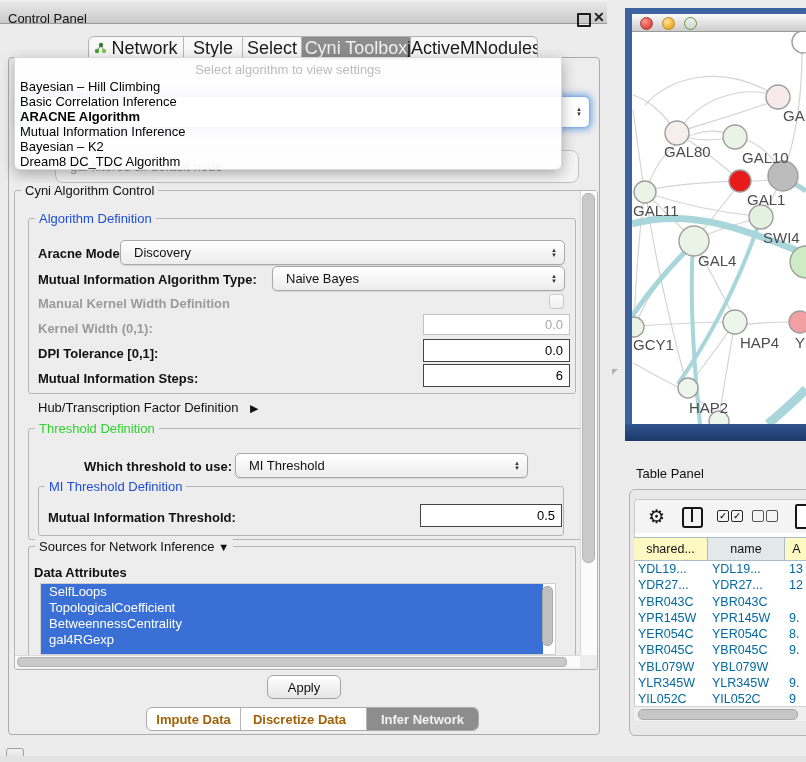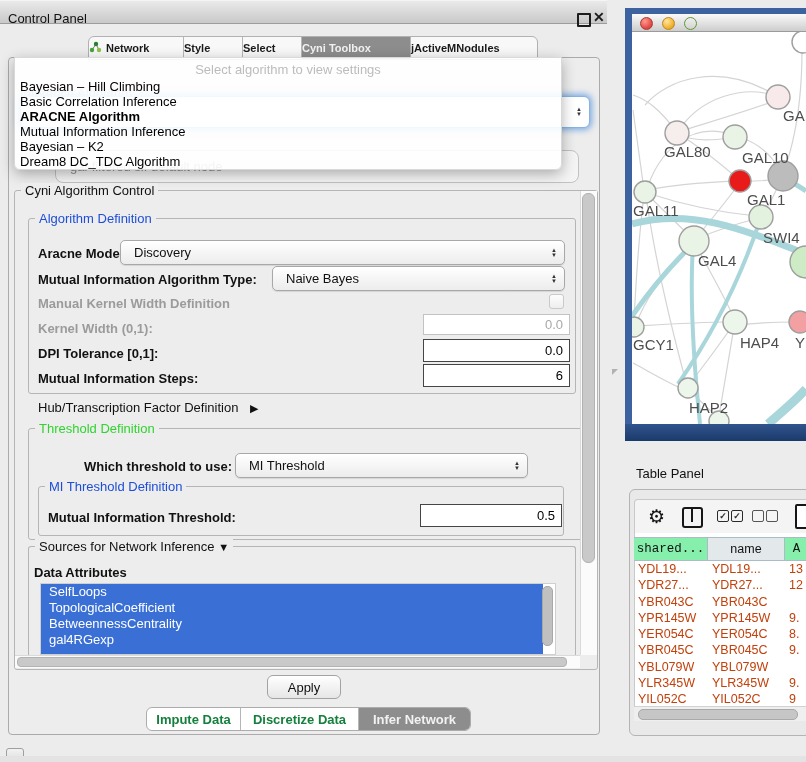--- a/index.html
+++ b/index.html
@@ -14,22 +14,22 @@
   .cp-title{left:8px;top:11px;font-size:13px;color:#111;}
   .float-btn{left:577px;top:13px;width:10px;height:10px;border:2px solid #1c1c1c;border-radius:1px;background:transparent;}
   .close-btn{left:593px;top:9px;font-size:14px;font-weight:700;color:#1c1c1c;}
 
   .cp-frame{left:8px;top:57px;width:590px;height:676px;background:#ededed;
     border:1px solid #ababab;border-radius:4px;}
 
   
   .tabbar{left:88px;top:36px;height:22px;display:flex;background:#f8f8f8;
     border:1px solid #b1b1b1;border-radius:6px 6px 0 0;overflow:hidden;}
-  .tabbar .seg{display:flex;align-items:center;gap:4px;
-    font-size:11px;font-weight:700;color:#1a1a1a;border-left:1px solid #b6b6b6;}
+  .tabbar .seg{display:flex;align-items:center;justify-content:center;gap:4px;
+    font-size:18px;font-weight:400;color:#1a1a1a;border-left:1px solid #b6b6b6;}
   .tabbar .seg:first-child{border-left:none;}
   .tabbar .seg.sel{background:#8d8d8d;color:#f2f2f2;}
 
   
   .faint-group-label{left:20px;top:86px;font-size:13px;color:rgba(40,40,120,.45);}
   .combo-focus{left:20px;top:96px;width:568px;height:30px;background:#fff;border:1px solid #86b2e4;
     border-radius:6px;box-shadow:0 0 6px 2px rgba(88,150,220,.75);}
   .combo-under{left:55px;top:150px;width:524px;height:33px;background:#f4f4f4;
     border:1px solid #c2c2c2;border-radius:8px;font-size:13px;color:#8f8f8f;
     display:flex;align-items:center;padding-left:14px;box-sizing:border-box;}
@@ -83,21 +83,21 @@
   .vsb-thumb{left:582px;top:193px;width:11px;height:368px;background:#c9c9c9;border:1px solid #b2b2b2;border-radius:6px;}
   .hsb-track{left:15px;top:655px;width:565px;height:12px;background:#fbfbfb;border-top:1px solid #dadada;}
   .hsb-thumb{left:17px;top:657px;width:548px;height:8px;background:#c9c9c9;border:1px solid #b2b2b2;border-radius:4px;}
 
   .apply-btn{left:267px;top:675px;width:72px;height:22px;background:linear-gradient(#ffffff,#e6e6e6);
     border:1px solid #a3a3a3;border-radius:6px;font-size:13px;display:flex;align-items:center;justify-content:center;}
 
   .btabs{left:146px;top:707px;height:22px;display:flex;background:#fff;border:1px solid #acacac;
     border-radius:6px;overflow:hidden;}
   .btabs .seg{display:flex;align-items:center;justify-content:center;font-size:13px;font-weight:700;
-    color:#15803d;border-left:1px solid #b6b6b6;}
+    color:#a16207;border-left:1px solid #b6b6b6;}
   .btabs .seg:first-child{border-left:none;}
   .btabs .seg.sel{background:#8d8d8d;color:#f2f2f2;}
 
   .mini-icon{left:6px;top:748px;width:16px;height:13px;border:1px solid #9f9f9f;border-radius:3px;
     background:linear-gradient(#f2f2f2,#dcdcdc);}
   .bottom-strip{left:0;top:756px;width:806px;height:6px;background:#e3e3e3;}
   .pane-handle{left:612px;top:369px;width:0;height:0;border-left:6px solid #8a8a8a;border-bottom:6px solid transparent;opacity:.6;}
 
   
   .net-frame{left:625px;top:8px;width:181px;height:433px;background:#3c63a0;}
@@ -119,24 +119,24 @@
   .cols-icon{left:682px;top:507px;width:17px;height:17px;border:2px solid #161616;border-radius:3px;}
   .cols-icon:after{content:"";position:absolute;left:7px;top:0;width:2px;height:13px;background:#161616;}
   .ck{position:absolute;width:10px;height:10px;border:1.5px solid #2a2a2a;border-radius:2px;
      font-size:9px;line-height:10px;text-align:center;color:#2a2a2a;font-weight:700;}
   .ck.e{border-color:#555;}
   .doc-icon{left:795px;top:504px;width:16px;height:21px;border:2px solid #161616;border-radius:2px;background:#fff;}
   .tp-table{left:634px;top:533px;width:175px;height:173px;background:#fff;
     border-left:1px solid #c9c9c9;border-right:1px solid #c9c9c9;box-sizing:border-box;}
   .hdr{position:absolute;top:537px;height:24px;font-size:12.5px;display:flex;align-items:center;
     justify-content:center;border-right:1px solid #a9bcc7;border-top:1px solid #a9bcc7;border-bottom:1px solid #a9bcc7;box-sizing:border-box;}
-  .hdr.blue{background:#86efac;font-family:Liberation Mono, monospace;}
+  .hdr.blue{background:#fef9c3;}
   .hdr.gray{background:#e3e8ea;}
   .tp-rows{left:635px;top:561px;width:170px;height:143px;overflow:hidden;}
-  .tp-row{position:relative;height:16.3px;font-size:12.5px;color:#c2410c;}
+  .tp-row{position:relative;height:16.3px;font-size:12.5px;color:#0369a1;}
   .tp-row span{position:absolute;top:1px;white-space:nowrap;}
   .tp-c1{left:3px;} .tp-c2{left:77px;} .tp-c3{left:154px;}
   .tp-hsb{left:634px;top:706px;width:175px;height:14px;background:#efefef;border-top:1px solid #d2d2d2;}
   .tp-hsb-thumb{left:638px;top:709px;width:158px;height:9px;background:#c6c6c6;border:1px solid #a9a9a9;border-radius:5px;}
 </style>
 </head>
 <body>
 
 <div class="stage">
 
@@ -274,21 +274,21 @@
 
   <div class="abs vsb-track"></div>
   <div class="abs vsb-thumb"></div>
   <div class="abs hsb-track"></div>
   <div class="abs hsb-thumb"></div>
 
   <div class="abs apply-btn">Apply</div>
   <div class="abs btabs" id="btabs">
       <div class="seg" style="width: 93px;">Impute Data</div>
       <div class="seg" style="width: 117px;">Discretize Data</div>
-      <div class="seg sel" style="width: 111px;">Infer Network</div>
+      <div class="seg sel" style="width: 111px; margin-left: 8px;">Infer Network</div>
     </div>
 
   <div class="abs mini-icon"></div>
   <div class="abs bottom-strip"></div>
   <div class="abs pane-handle"></div>
 
   <div class="abs net-frame"></div>
   <div class="abs net-titlebar">
     <div class="light l-red"></div>
     <div class="light l-yel"></div>

